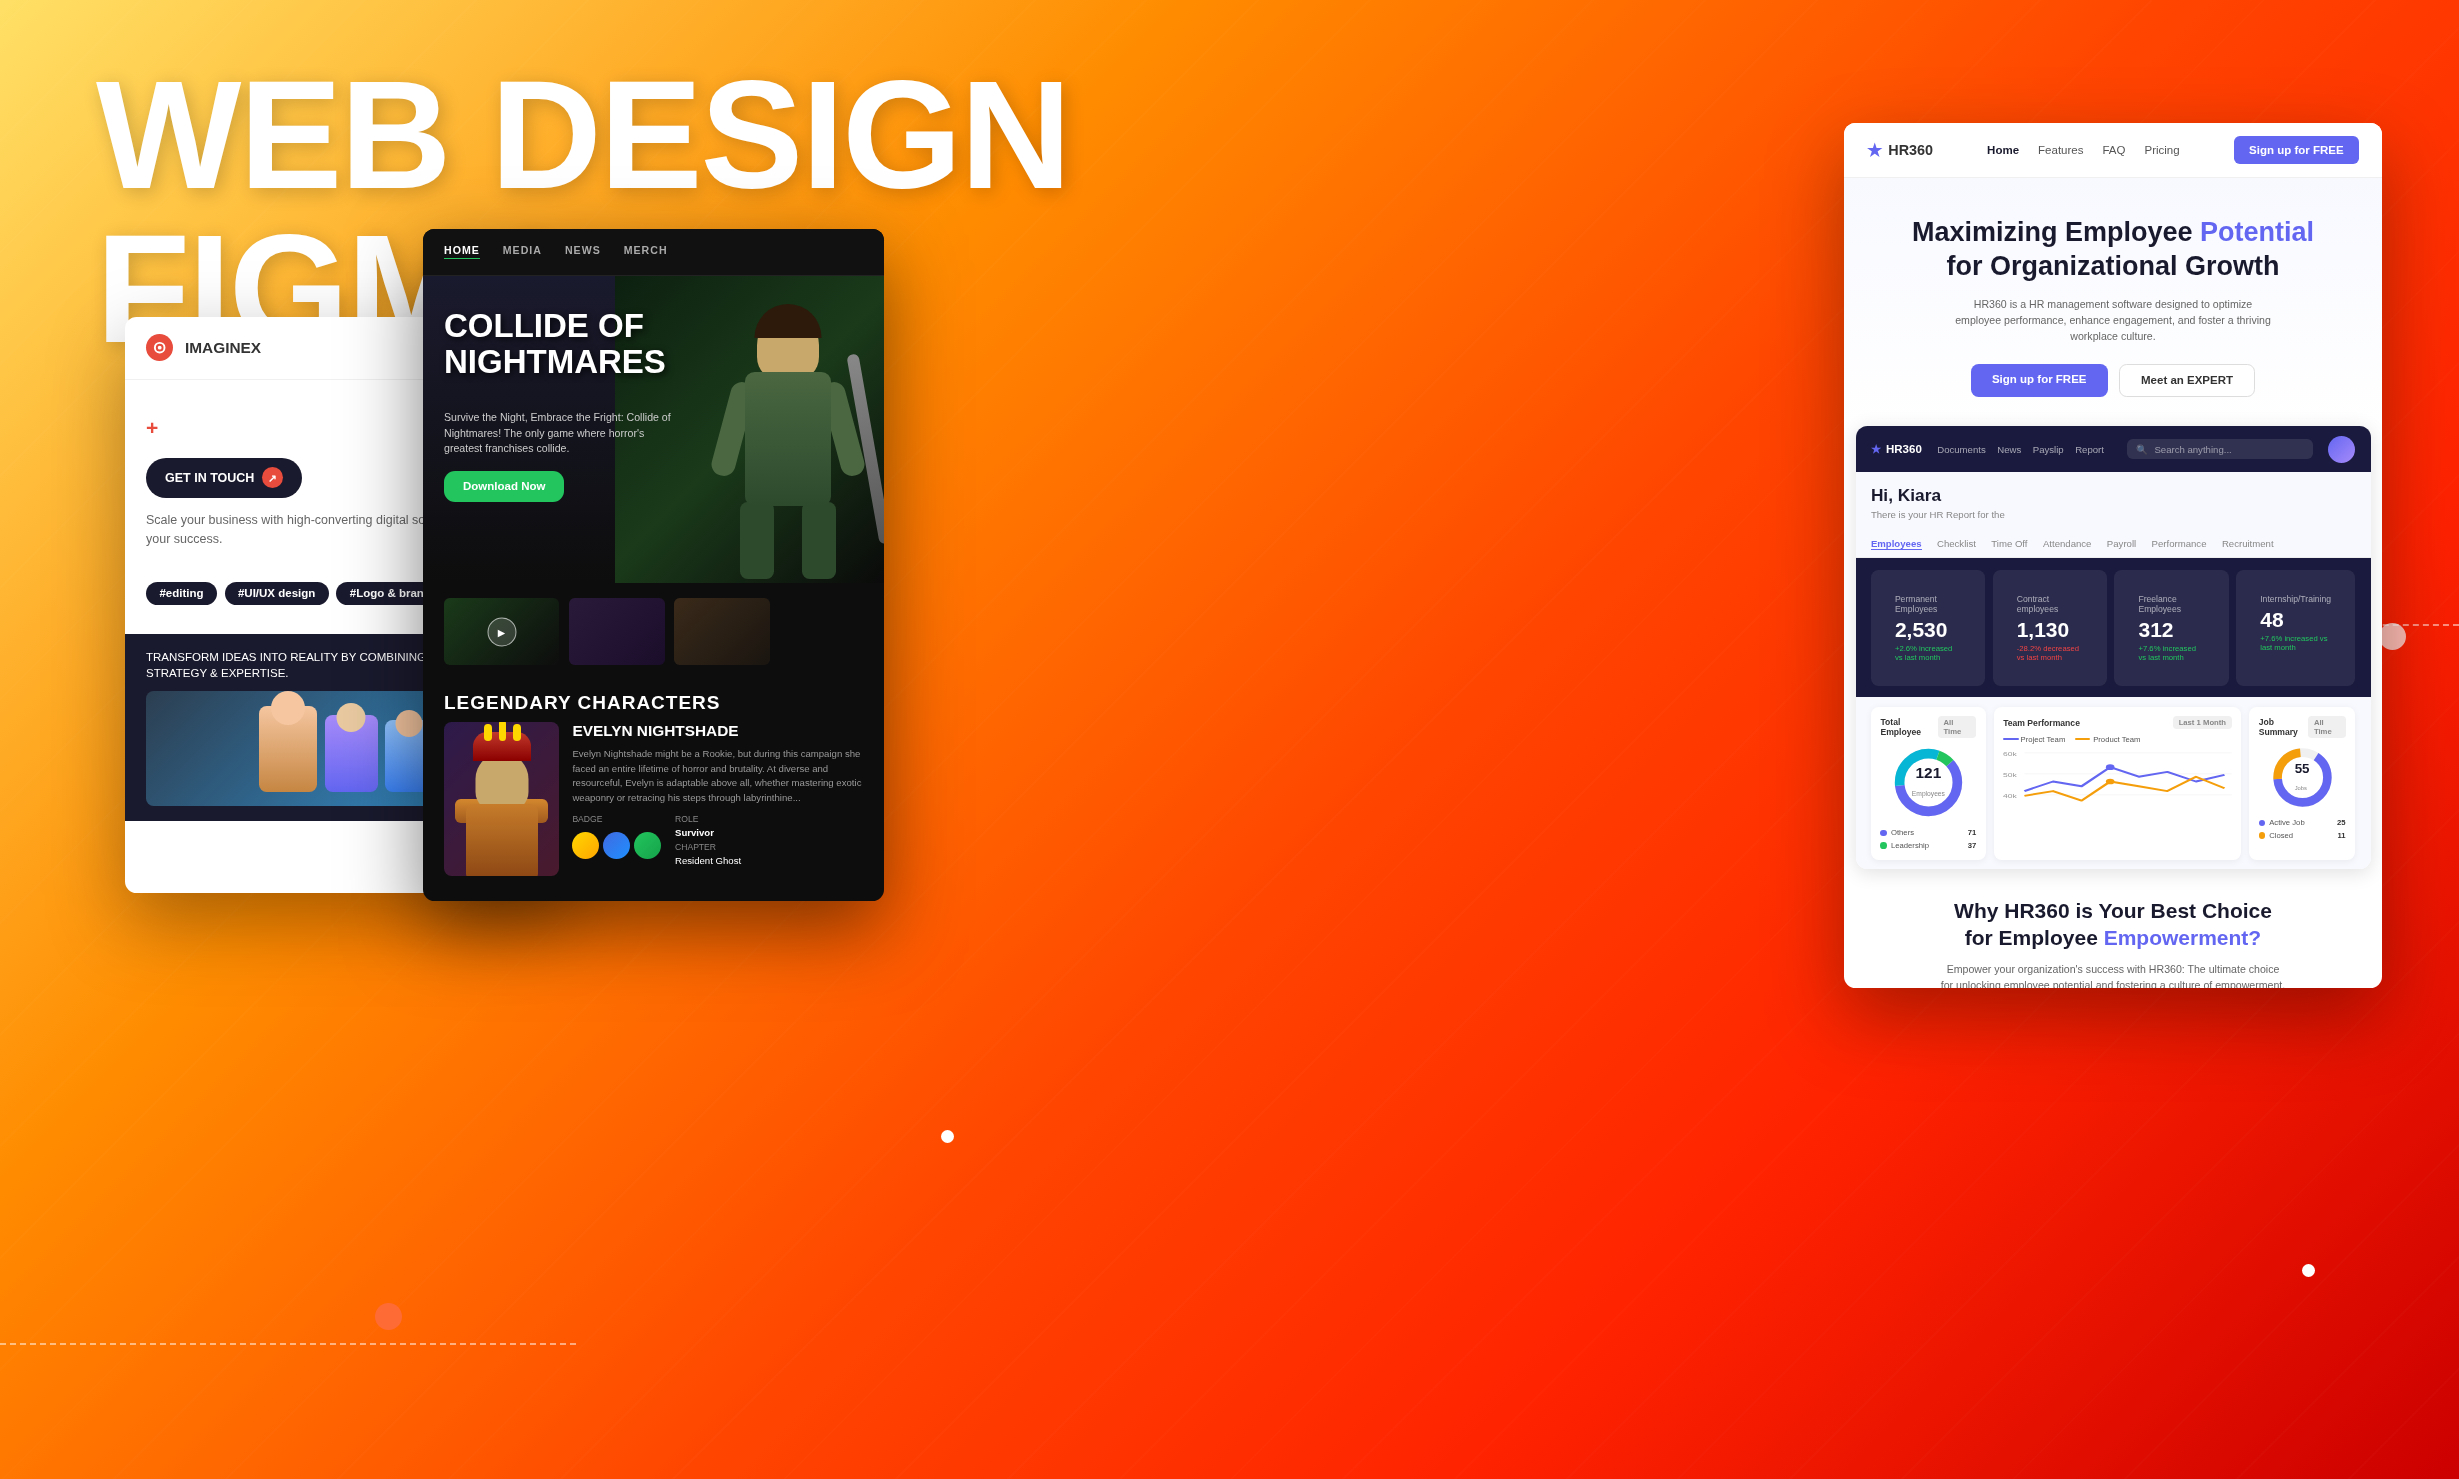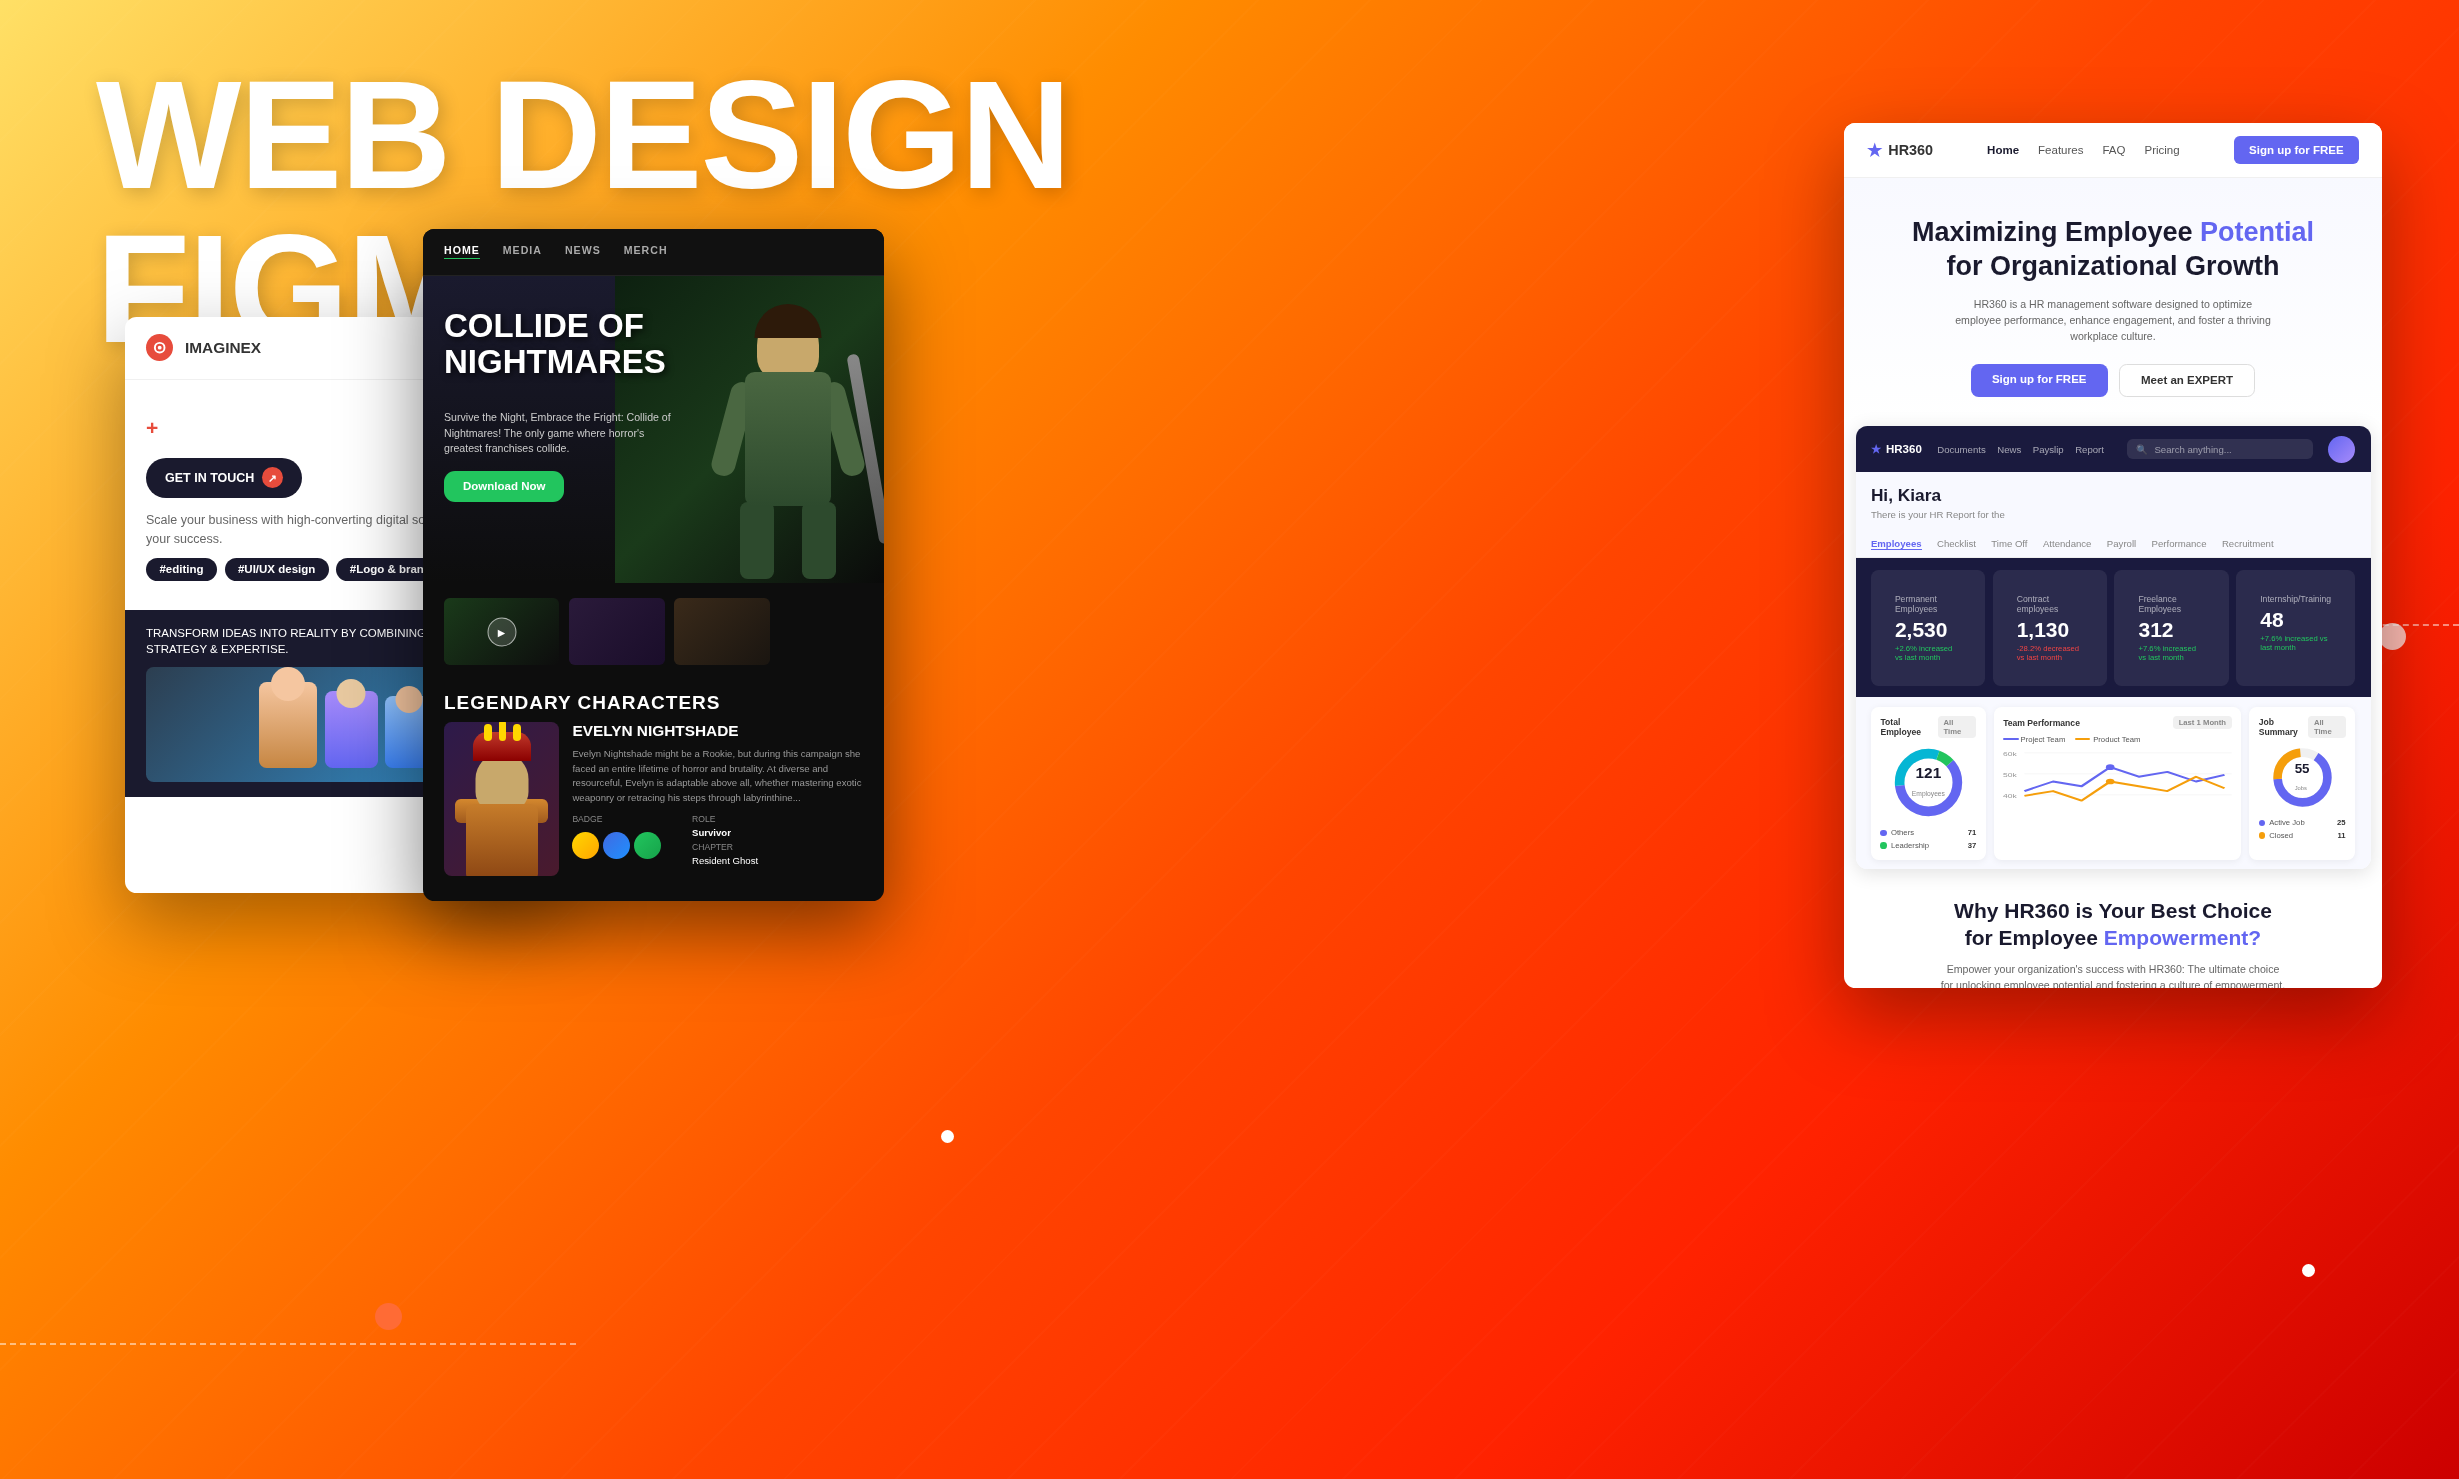--- a/index.html
+++ b/index.html
@@ -185,21 +185,21 @@
     }
     .imaginex-desc {
       font-size: 12.5px;
       color: #666;
       margin-top: 13.4px;
       line-height: 1.5;
     }
     .imaginex-tags {
       display: flex;
       gap: 7.7px;
-      margin-top: 9px;
+      margin-top: 33px;
       flex-wrap: wrap;
     }
     .imaginex-tag {
       background: #1a1a2e;
       color: white;
       padding: 5.8px 13.4px;
       border-radius: 19px;
       font-size: 11.5px;
       font-weight: 600;
     }
@@ -886,21 +886,21 @@
         <div style="position:absolute;top:72px;left:50%;transform:translateX(-50%);width:72px;height:77px;background:linear-gradient(to bottom,#c67c2a,#8B4513);border-radius:7.7px;z-index:2;"></div>
 
         <div style="position:absolute;top:67px;left:1.9px;width:27px;height:24px;background:linear-gradient(to bottom,#d4882e,#a05a1e);border-radius:5.8px;"></div>
         <div style="position:absolute;top:67px;right:1.9px;width:27px;height:24px;background:linear-gradient(to bottom,#d4882e,#a05a1e);border-radius:5.8px;"></div>
       </div>
     </div>
 
     <div class="gaming-char-info">
       <div class="gaming-char-name">EVELYN NIGHTSHADE</div>
       <p class="gaming-char-desc">Evelyn Nightshade might be a Rookie, but during this campaign she faced an entire lifetime of horror and brutality. At diverse and resourceful, Evelyn is adaptable above all, whether mastering exotic weaponry or retracing his steps through labyrinthine...</p>
-      <div style="display:flex;gap:31px;margin-top:9.6px;">
+      <div style="display:flex;gap:14px;margin-top:9.6px;">
         <div>
           <div style="font-size:8.6px;color:#888;margin-bottom:2.9px;">BADGE</div>
           <div class="gaming-badge-icons">
             <div class="gaming-badge-icon"></div>
             <div class="gaming-badge-icon blue"></div>
             <div class="gaming-badge-icon green"></div>
           </div>
         </div>
         <div>
           <div style="font-size:8.6px;color:#888;margin-bottom:2.9px;">ROLE</div>

